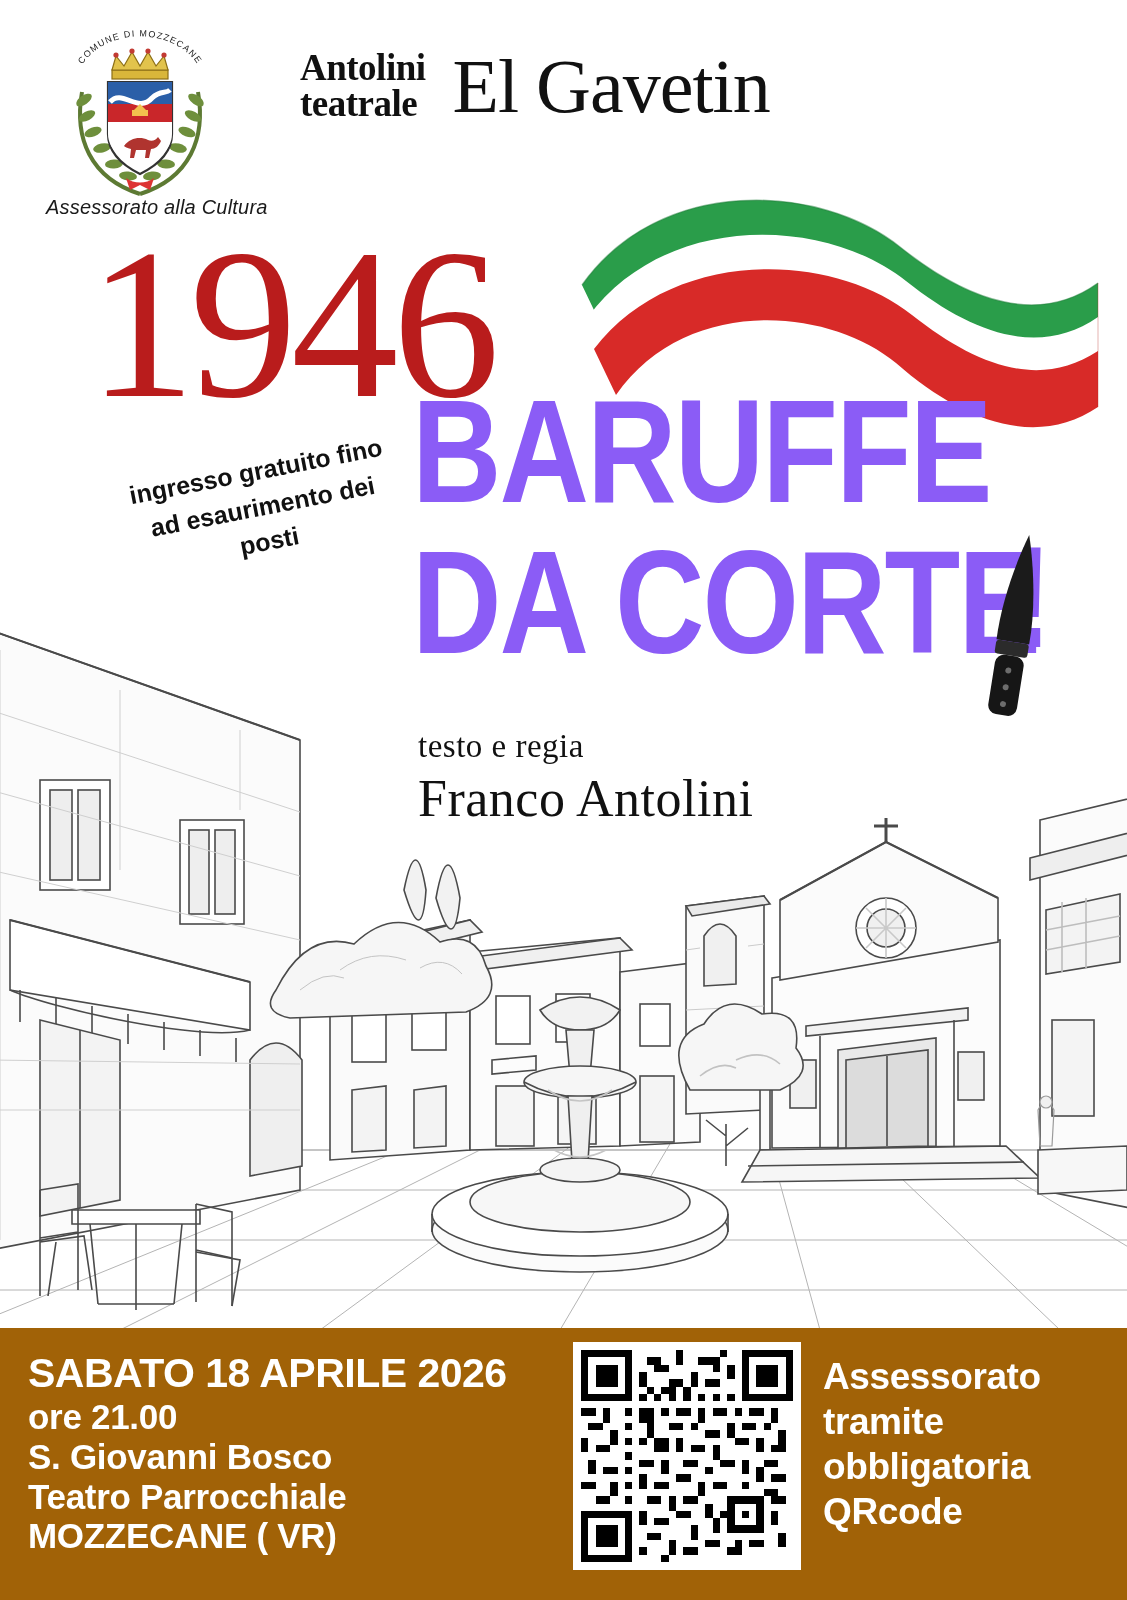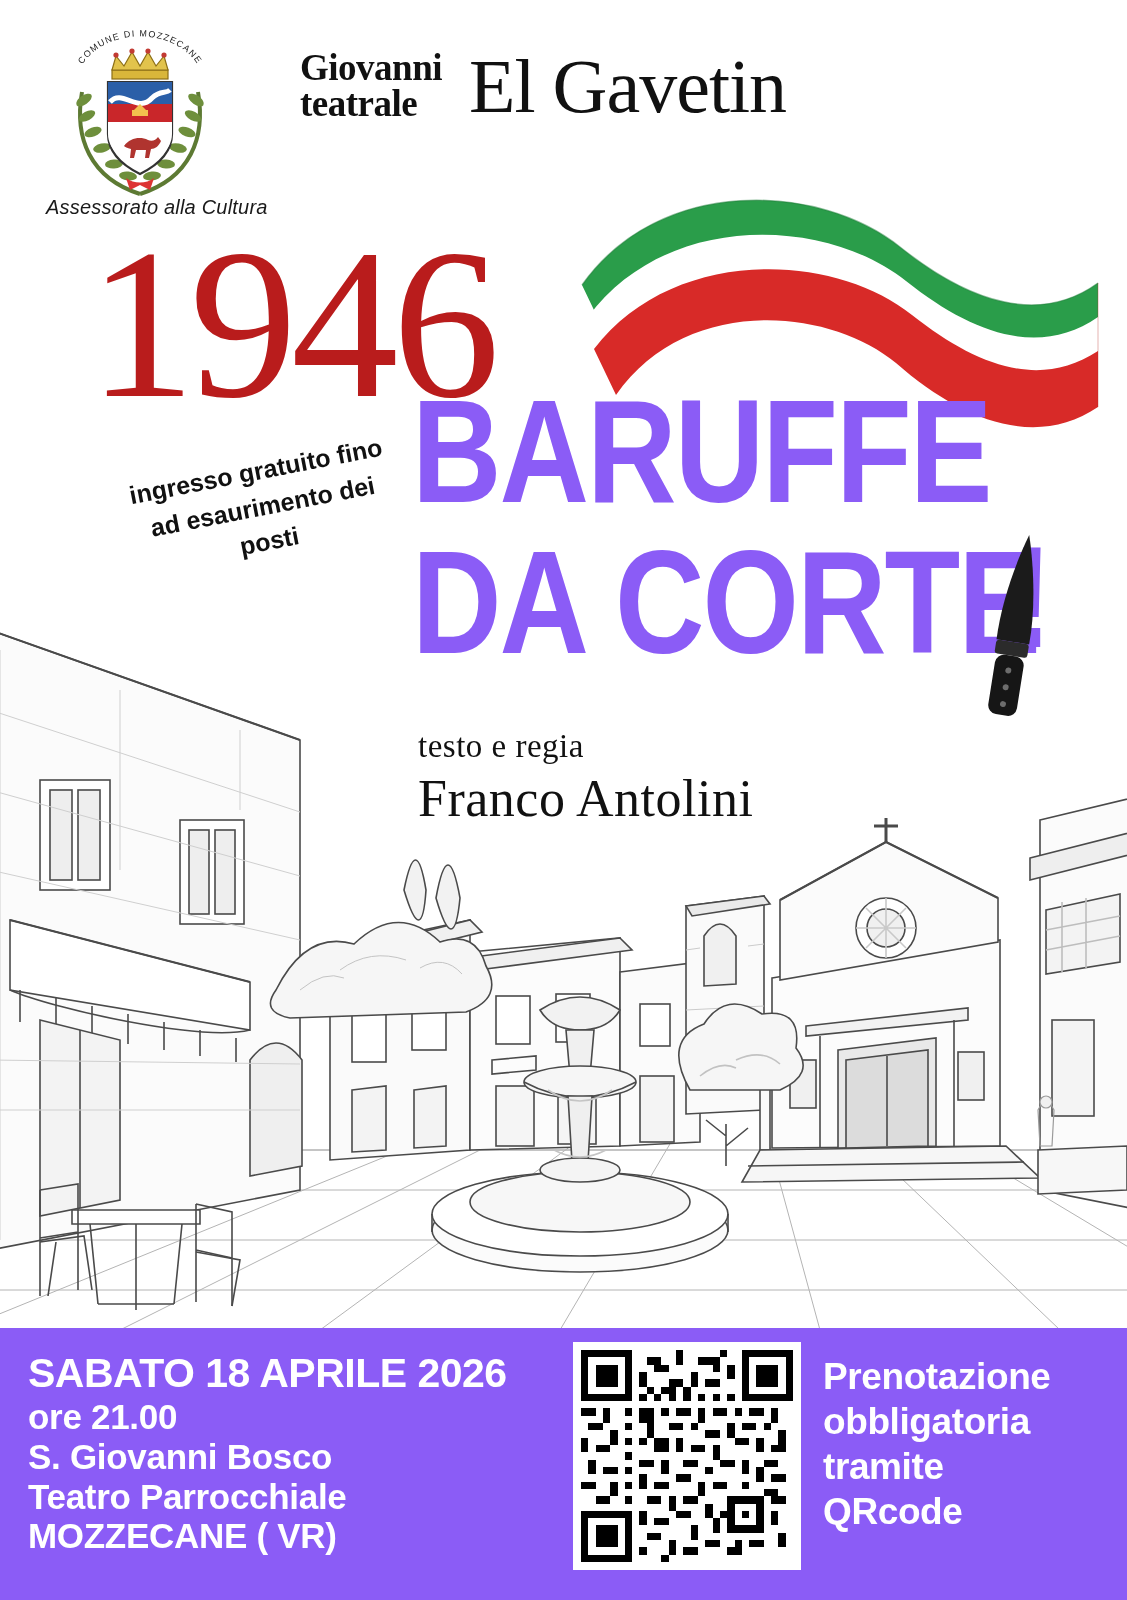--- a/index.html
+++ b/index.html
@@ -176,21 +176,21 @@
   }
   .scene svg { display: block; }
 
   
   .footer {
     position: absolute;
     left: 0;
     bottom: 0;
     width: 1127px;
     height: 272px;
-    background: #8b5cf6;
+    background: #a16207;
     color: #ffffff;
     display: flex;
     align-items: flex-start;
   }
   .footer-left {
     padding: 22px 0 0 28px;
     width: 545px;
     font-weight: 700;
     line-height: 1.14;
   }
@@ -272,21 +272,21 @@
       <path d="M80 86 l6 6 l-6 6 l-6 -6 z" fill="#f2c14e"></path>
 
       <path d="M64 128 c6 -8 16 -10 24 -6 c4 2 8 0 10 -3 l3 4 c-2 5 -6 8 -10 8 l-2 9 h-4 l1 -8 h-10 l-2 8 h-4 l1 -9 c-4 -1 -6 -2 -7 -3 z" fill="#b0342f"></path>
 
       <path d="M66 160 c8 6 20 6 28 0 l-4 12 l-10 -5 l-10 5 z" fill="#d33"></path>
     </svg>
   </div>
   <div class="crest-caption">Assessorato alla Cultura</div>
 
   <div class="company">
-    <div class="company-small">Giovanni
+    <div class="company-small">Antolini
 teatrale</div>
     <div class="company-big">El Gavetin</div>
   </div>
 
   <svg class="ribbon" viewBox="0 0 540 300">
     <g>
       <path d="M12 120 C 90 10 250 18 330 82 C 400 138 470 160 528 118 L528 170 C 466 214 392 188 318 130 C 246 74 104 62 34 166 Z" fill="#2a9d4a"></path>
       <path d="M18 152 C 96 46 256 52 336 116 C 404 170 470 192 528 152 L528 206 C 466 248 392 222 322 164 C 252 108 110 96 40 198 Z" fill="#ffffff"></path>
       <path d="M24 184 C 102 82 262 86 342 150 C 408 202 470 224 528 186 L528 242 C 466 284 392 256 326 198 C 258 142 116 130 46 230 Z" fill="#d82a28"></path>
       <path d="M12 120 C 90 10 250 18 330 82 C 400 138 470 160 528 118" fill="none" stroke="#1f7d39" stroke-width="1.4" opacity=".5"></path>
@@ -608,20 +608,20 @@
             <rect x="11" y="28" width="1" height="1"></rect>
           <rect x="19" y="22" width="1" height="1"></rect>
             <rect x="21" y="26" width="1" height="1"></rect>
           <rect x="25" y="19" width="2" height="1"></rect>
             <rect x="22" y="18" width="1" height="1"></rect>
         </g>
       </svg>
     </div>
 
     <div class="footer-right">
-      <span>Prenotazione</span>
+      <span>Assessorato</span>
+      <span>tramite</span>
       <span>obbligatoria</span>
-      <span>tramite</span>
       <span>QRcode</span>
     </div>
   </div>
 
 </div>
 
 </body></html>

